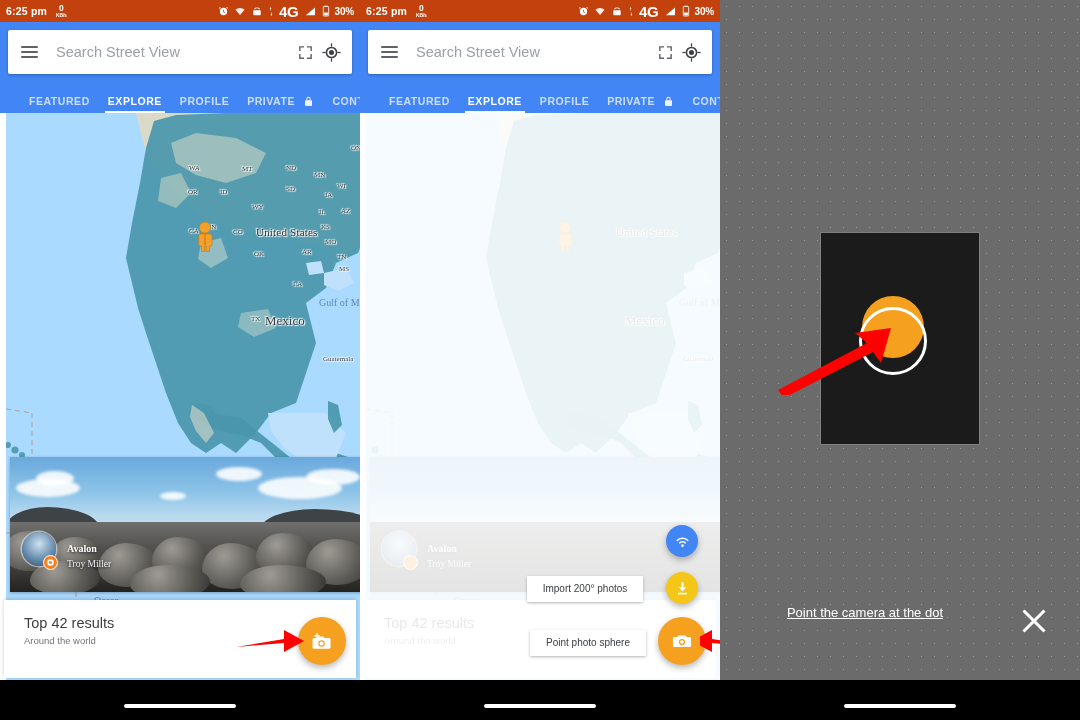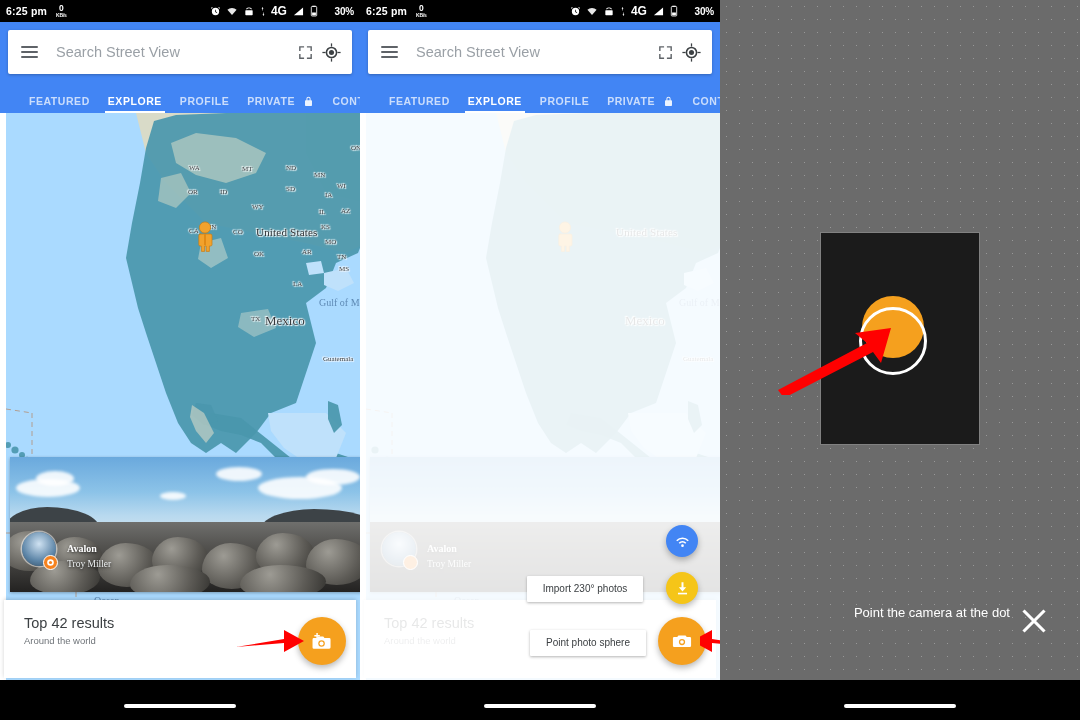--- a/index.html
+++ b/index.html
@@ -12,31 +12,31 @@
   #app { position: relative; width: 1080px; height: 720px; }
 
   
   .panel { position: absolute; top: 0; width: 360px; height: 720px; overflow: hidden; background: #fff; }
   #panel1 { left: 0; }
   #panel2 { left: 360px; }
   #panel3 { left: 720px; background: #6b6b6b; }
 
   
   .statusbar {
-    position: relative; height: 22px; background: #000000; color: #fff;
+    position: relative; height: 22px; background: #c2410c; color: #fff;
     display: flex; align-items: center; padding: 8px 6px; font-size: 10px;
   }
   .sb-time { font-size: 10.5px; font-weight: 600; letter-spacing: .2px; }
   .sb-net { margin-left: 9px; display: flex; flex-direction: column; align-items: center; line-height: 1; }
   .sb-net .n { font-size: 8.5px; font-weight: 700; }
   .sb-net .u { font-size: 5px; font-weight: 700; letter-spacing: -.2px; }
   .sb-right { margin-left: auto; display: flex; align-items: center; gap: 5px; }
   .sb-right svg { display: block; }
-  .sb-4g { font-size: 12px; font-weight: 600; letter-spacing: -.2px; }
-  .sb-batt { font-size: 10px; font-weight: 600; letter-spacing: -.2px; margin-left: 12px; }
+  .sb-4g { font-size: 15px; font-weight: 600; letter-spacing: -.2px; }
+  .sb-batt { font-size: 10px; font-weight: 600; letter-spacing: -.2px; }
 
   
   .appbar { position: relative; background: #4285F4; padding: 8px 8px 0 8px; height: 91px; }
   .searchbar {
     height: 44px; background: #fff; border-radius: 2px;
     display: flex; align-items: center; padding: 0 8px;
     box-shadow: 0 1px 3px rgba(0,0,0,.25);
   }
   .hamburger { width: 26px; height: 26px; display: flex; flex-direction: column; justify-content: center; align-items: center; gap: 3px; margin-right: 6px; cursor: pointer; }
   .hamburger i { display: block; width: 17px; height: 2px; background: #5f6368; border-radius: 1px; }
@@ -117,21 +117,21 @@
   .arrow { position: absolute; pointer-events: none; }
 
   
   .dotted { position: absolute; inset: 0;
     background-image: radial-gradient(rgba(255,255,255,.30) 0.7px, transparent 0.8px);
     background-size: 13px 13px; }
   .camframe { position: absolute; left: 100px; top: 232px; width: 160px; height: 213px;
     background: #1b1b1b; border: 1px solid rgba(255,255,255,.45); }
   .dot-target { position: absolute; width: 68px; height: 68px; border: 3px solid #fff; border-radius: 50%; }
   .dot-orange { position: absolute; width: 62px; height: 62px; border-radius: 50%; background: #F5A01E; }
-  .hint { position: absolute; left: 0; top: 605px; width: 290px; text-align: right; color: #fff; font-size: 13px; }
+  .hint { position: absolute; left: 0; top: 605px; width: 290px; text-align: center; color: #fff; font-size: 13px; text-decoration: underline; }
   .closebtn { position: absolute; left: 296px; top: 603px; width: 36px; height: 36px; cursor: pointer; }
 </style>
 </head>
 <body>
 
 <div id="app">
 
   <div class="panel" id="panel1">
 
     <div class="map">
@@ -420,21 +420,21 @@
     <div class="scrim"></div>
 
     <div class="fab fab-mini" style="left:306px; top:525px; background:#4285F4;">
       <svg viewBox="0 0 24 24" width="17" height="17">
         <path fill="#fff" d="M12 19.8a1.9 1.9 0 1 0 0-3.8 1.9 1.9 0 0 0 0 3.8z"></path>
         <path fill="#fff" d="M12 11.4a7.6 7.6 0 0 0-5.4 2.2l1.6 1.6a5.3 5.3 0 0 1 7.6 0l1.6-1.6A7.6 7.6 0 0 0 12 11.4z"></path>
         <path fill="#fff" d="M12 6.4a12.5 12.5 0 0 0-8.9 3.7l1.6 1.6a10.2 10.2 0 0 1 14.6 0l1.6-1.6A12.5 12.5 0 0 0 12 6.4z"></path>
       </svg>
     </div>
 
-    <div class="sd-label" style="left:167px; top:576px; width:116px;">Import 230° photos</div>
+    <div class="sd-label" style="left:167px; top:576px; width:116px;">Import 200° photos</div>
     <div class="fab fab-mini" style="left:306px; top:572px; background:#F5C518;">
       <svg viewBox="0 0 24 24" width="17" height="17">
         <path fill="#fff" d="M10.6 3.2h2.8v7.2h3.8L12 16.4 6.8 10.4h3.8z"></path>
         <rect x="5.6" y="18" width="12.8" height="2.3" fill="#fff"></rect>
       </svg>
     </div>
 
     <div class="sd-label" style="left:170px; top:630px; width:116px;">Point photo sphere</div>
     <div class="fab fab-main" style="left:298px; top:617px;">
       <svg viewBox="0 0 24 24" width="22" height="22">

